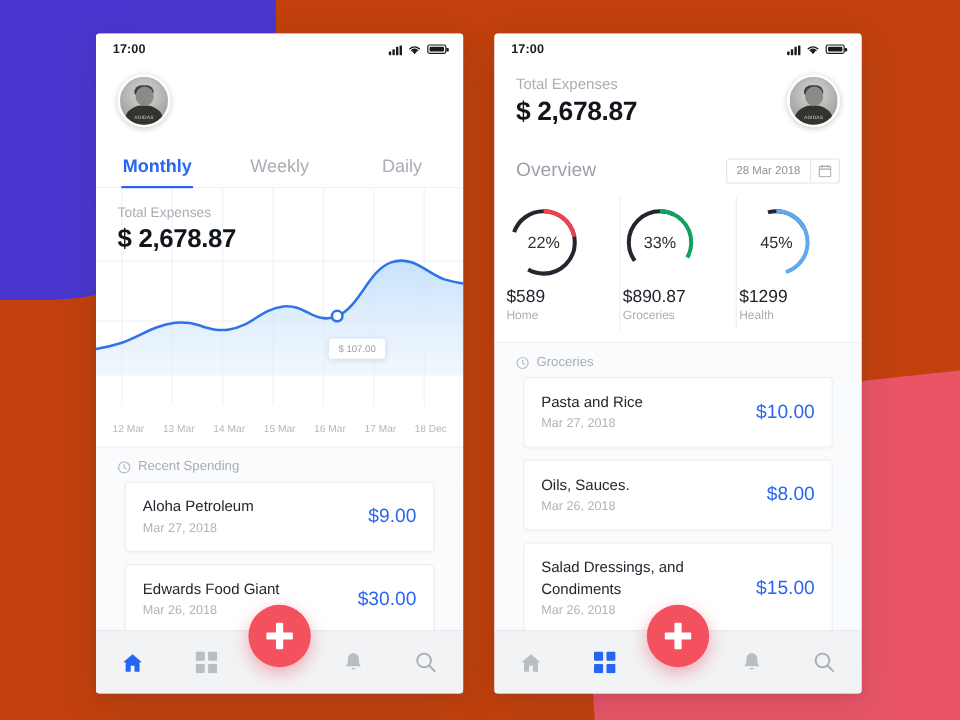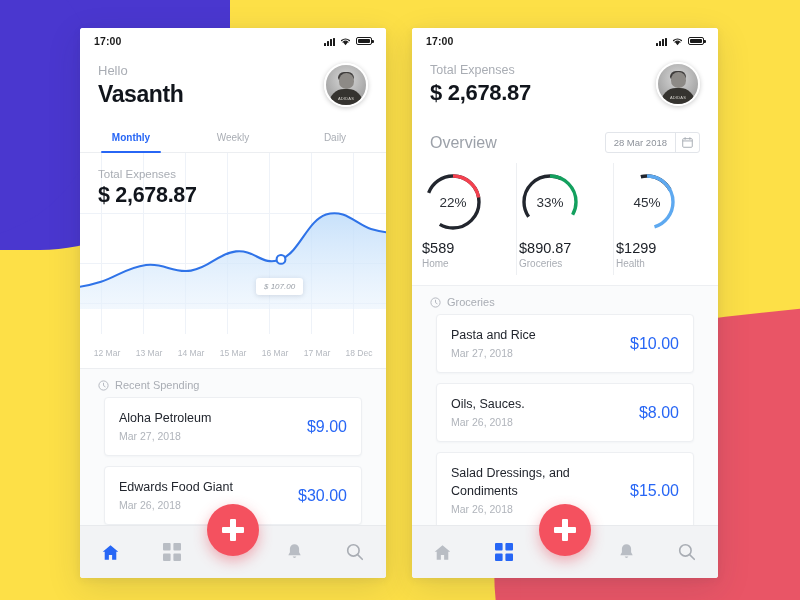--- a/index.html
+++ b/index.html
@@ -10,21 +10,21 @@
     overflow: hidden;
     font-family: "Liberation Sans", sans-serif;
     background: #ffffff;
   }
 
   #stage {
     position: relative;
     width: 800px;
     height: 600px;
     overflow: hidden;
-    background: #fde047;
+    background: #c2410c;
   }
 
   
   .blob-purple {
     position: absolute;
     left: -170px;
     top: -150px;
     width: 400px;
     height: 400px;
     background: #4a37cf;
@@ -163,21 +163,21 @@
   
   .tabs {
     flex: 0 0 auto;
     display: flex;
     border-bottom: 1px solid #eceef1;
     background: #ffffff;
   }
   .tab {
     flex: 1; text-align: center;
     padding: 10px 0 9px 0;
-    font-size: 10px; color: #a9adb4;
+    font-size: 15px; color: #a9adb4;
     position: relative; cursor: pointer;
   }
   .tab.active { color: #2766f5; font-weight: bold; }
   .tab.active::after {
     content: ""; position: absolute; left: 21%; right: 21%; bottom: -1px;
     height: 2.5px; background: #2766f5; border-radius: 2px;
   }
 
   
   .chart-card {
@@ -352,24 +352,20 @@
               <path d="M5.5 8.2 L3.3 5.4 a3.5 3.5 0 0 1 4.4 0 Z" fill="#1b1b1b"></path>
               <path d="M1.6 3.6 a6 6 0 0 1 7.8 0" stroke="#1b1b1b" stroke-width="1.3" fill="none" stroke-linecap="round"></path>
               <path d="M3 5.1 a4 4 0 0 1 5 0" stroke="#1b1b1b" stroke-width="1.2" fill="none" stroke-linecap="round"></path>
             </svg>
         </span>
         <span class="batt"></span>
       </div>
     </div>
 
     <div class="header">
-      <div>
-        <div class="greet">Hello</div>
-        <div class="username">Vasanth</div>
-      </div>
       <div class="avatar">
         <div class="av-body"></div>
         <div class="av-hair"></div>
         <div class="av-head"></div>
         <div class="av-txt">ADIDAS</div>
       </div>
     </div>
 
     <div class="tabs">
       <div class="tab active">Monthly</div>
@@ -399,21 +395,21 @@
         <path id="area-fill" fill="url(#areaFill)" d="M-6.0 134.8 C-0.3 133.5,5.9 133.6,21.0 128.8 C36.1 124.0,47.1 114.4,66.0 112.0 C84.9 109.6,92.1 120.5,111.0 117.6 C129.9 114.7,137.1 100.8,156.0 98.4 C174.9 96.0,182.1 114.1,201.0 106.4 C219.9 98.7,227.1 68.0,246.0 61.6 C264.9 55.2,277.1 72.1,291.0 76.0 C304.9 79.9,307.6 79.2,312.0 80.0 L312 156 L-6 156 Z"></path>
         <path id="area-line" fill="none" stroke="#2f73e8" stroke-width="2.1" stroke-linejoin="round" stroke-linecap="round" d="M-6.0 134.8 C-0.3 133.5,5.9 133.6,21.0 128.8 C36.1 124.0,47.1 114.4,66.0 112.0 C84.9 109.6,92.1 120.5,111.0 117.6 C129.9 114.7,137.1 100.8,156.0 98.4 C174.9 96.0,182.1 114.1,201.0 106.4 C219.9 98.7,227.1 68.0,246.0 61.6 C264.9 55.2,277.1 72.1,291.0 76.0 C304.9 79.9,307.6 79.2,312.0 80.0"></path>
         <circle id="area-dot" r="4.4" fill="#ffffff" stroke="#2f73e8" stroke-width="2.1" cx="201" cy="106.4"></circle>
       </svg>
 
       <div class="chart-head">
         <div class="lbl">Total Expenses</div>
         <div class="amt">$ 2,678.87</div>
       </div>
 
-      <div class="tooltip" id="chart-tooltip" style="left: 176px; top: 125.4px; font-style: italic;">$ 107.00</div>
+      <div class="tooltip" id="chart-tooltip" style="left: 194px; top: 125.4px;">$ 107.00</div>
 
       <div class="xlabels">
         <span>12 Mar</span>
         <span>13 Mar</span>
         <span>14 Mar</span>
         <span>15 Mar</span>
         <span>16 Mar</span>
         <span>17 Mar</span>
         <span>18 Dec</span>
       </div>

